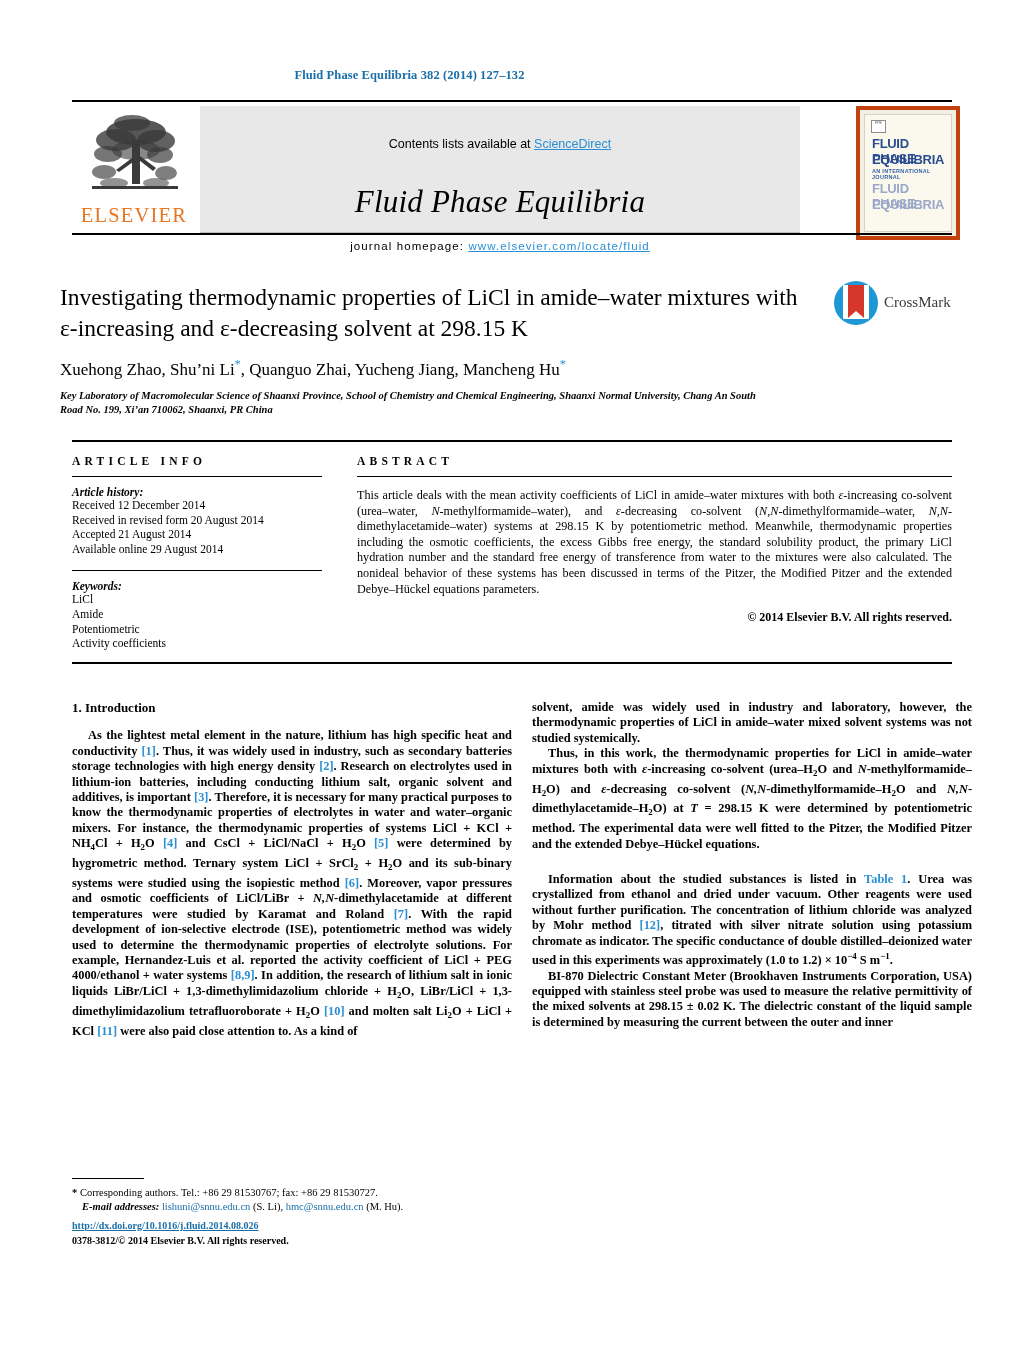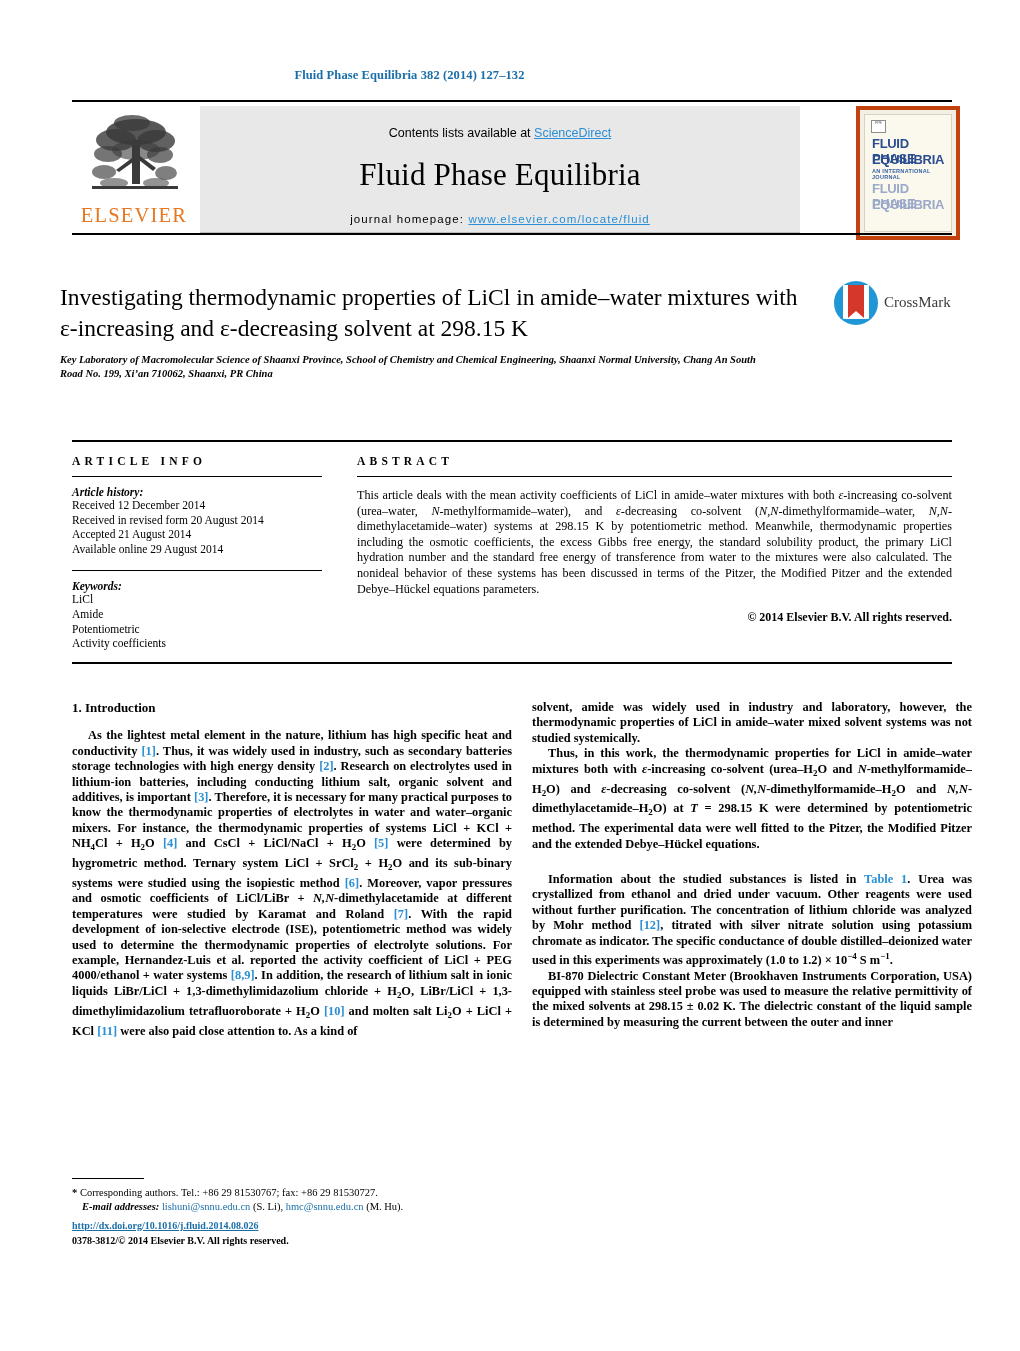--- a/index.html
+++ b/index.html
@@ -80,29 +80,30 @@
     width: 600px;
     height: 126px;
     background: #e8e8e8;
     border-bottom: 1px solid #bdbdbd;
   }
   .contents-line {
     text-align: center;
     font-family: "Liberation Sans", sans-serif;
     font-size: 12.5px;
     color: #000;
-    padding-top: 20px;
+    padding-top: 31px;
   }
   .contents-line .sd-link { color: #2a8fd4; }
   .journal-name {
     text-align: center;
     font-family: "Liberation Serif", serif;
     font-size: 31px;
-    margin-top: 17px;
+    margin-top: 33px;
     letter-spacing: 0.2px;
+    font-style: italic;
   }
   .homepage-line {
     text-align: center;
     font-family: "Liberation Sans", sans-serif;
     font-size: 11.5px;
     letter-spacing: 1.1px;
     margin-top: 20px;
   }
   .homepage-line .hp-label { color: #000; }
   .homepage-line .hp-url { color: #2a8fd4; }
@@ -412,20 +413,21 @@
     <h1 class="article-title">Investigating thermodynamic properties of LiCl in amide–water mixtures with ε-increasing and ε-decreasing solvent at 298.15 K</h1>
 
     <div class="crossmark">
       <div class="cm-badge">
         <div class="cm-book"></div>
         <div class="cm-ribbon"></div>
       </div>
       <div class="cm-text">CrossMark</div>
     </div>
 
+    <div class="authors">Xuehong Zhao, Shu’ni Li<sup>*</sup>, Quanguo Zhai, Yucheng Jiang, Mancheng Hu<sup>*</sup></div>
     <div class="affiliation">Key Laboratory of Macromolecular Science of Shaanxi Province, School of Chemistry and Chemical Engineering, Shaanxi Normal University, Chang An South Road No. 199, Xi’an 710062, Shaanxi, PR China</div>
   </div>
 
   <div class="rule-strong" id="rule-above-info"></div>
 
   <div class="info-col">
     <div class="sec-label">ARTICLE INFO</div>
     <div class="thin-rule"></div>
     <div class="history-title">Article history:</div>
     <div class="info-line">Received 12 December 2014</div>

